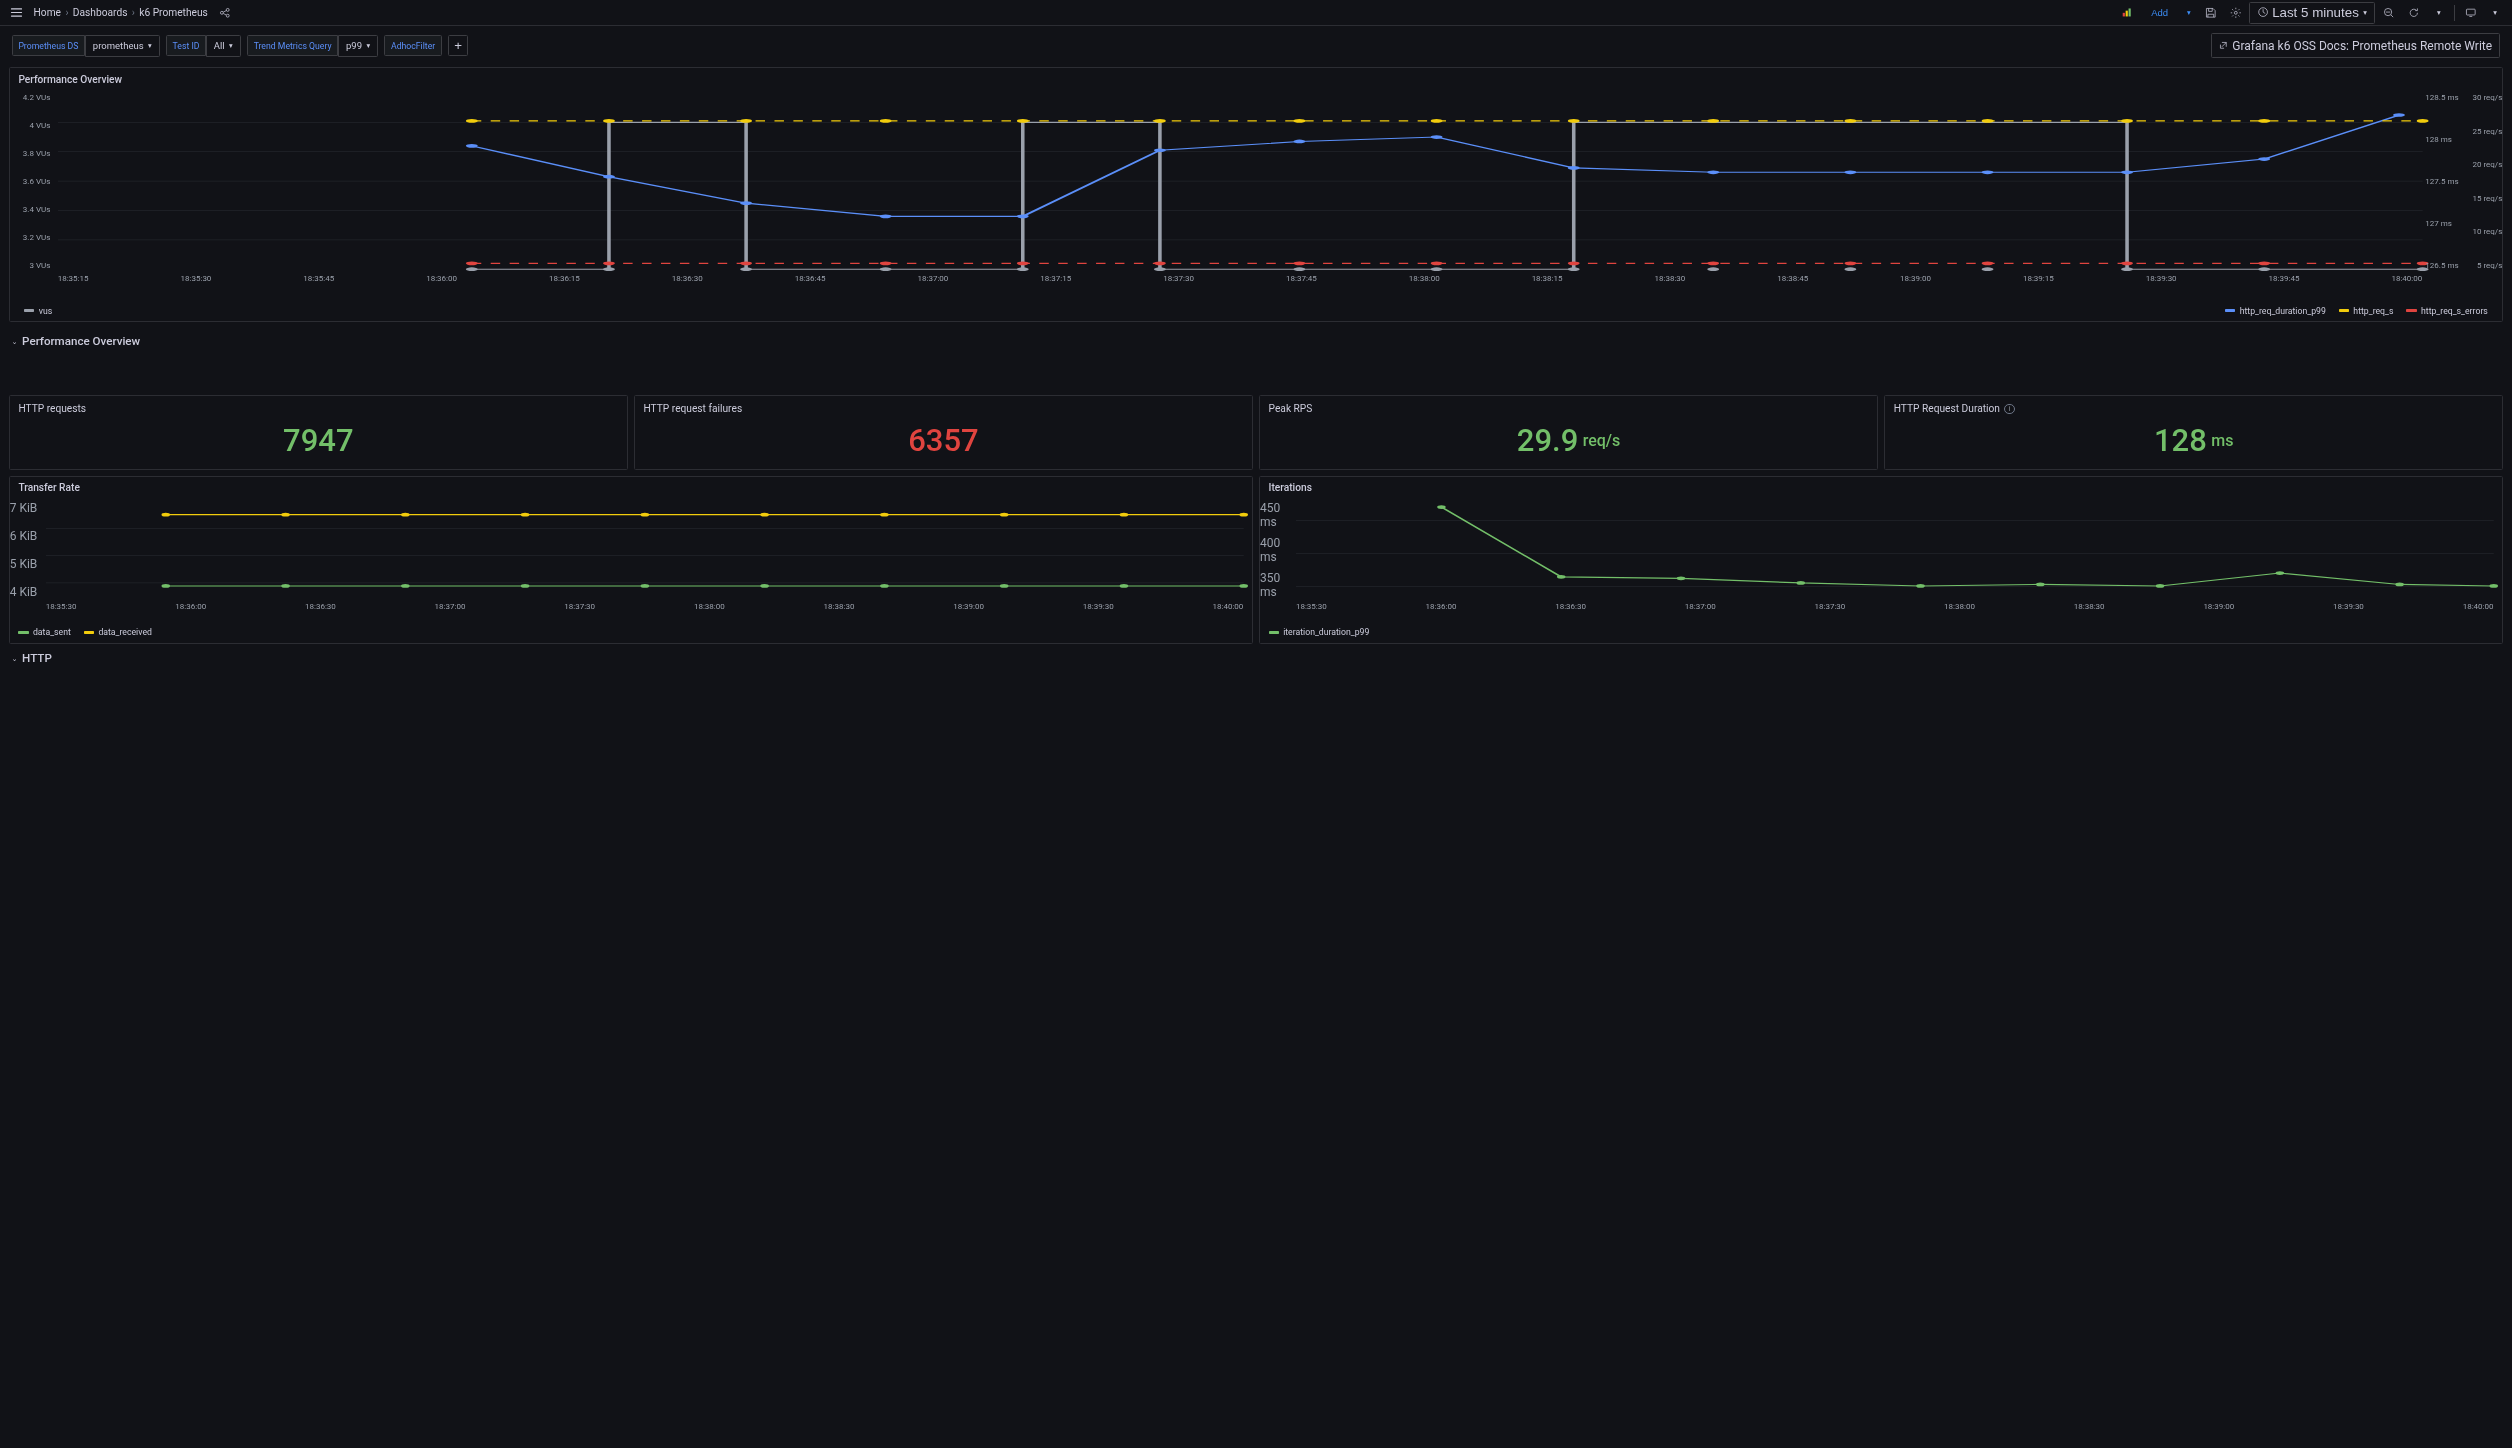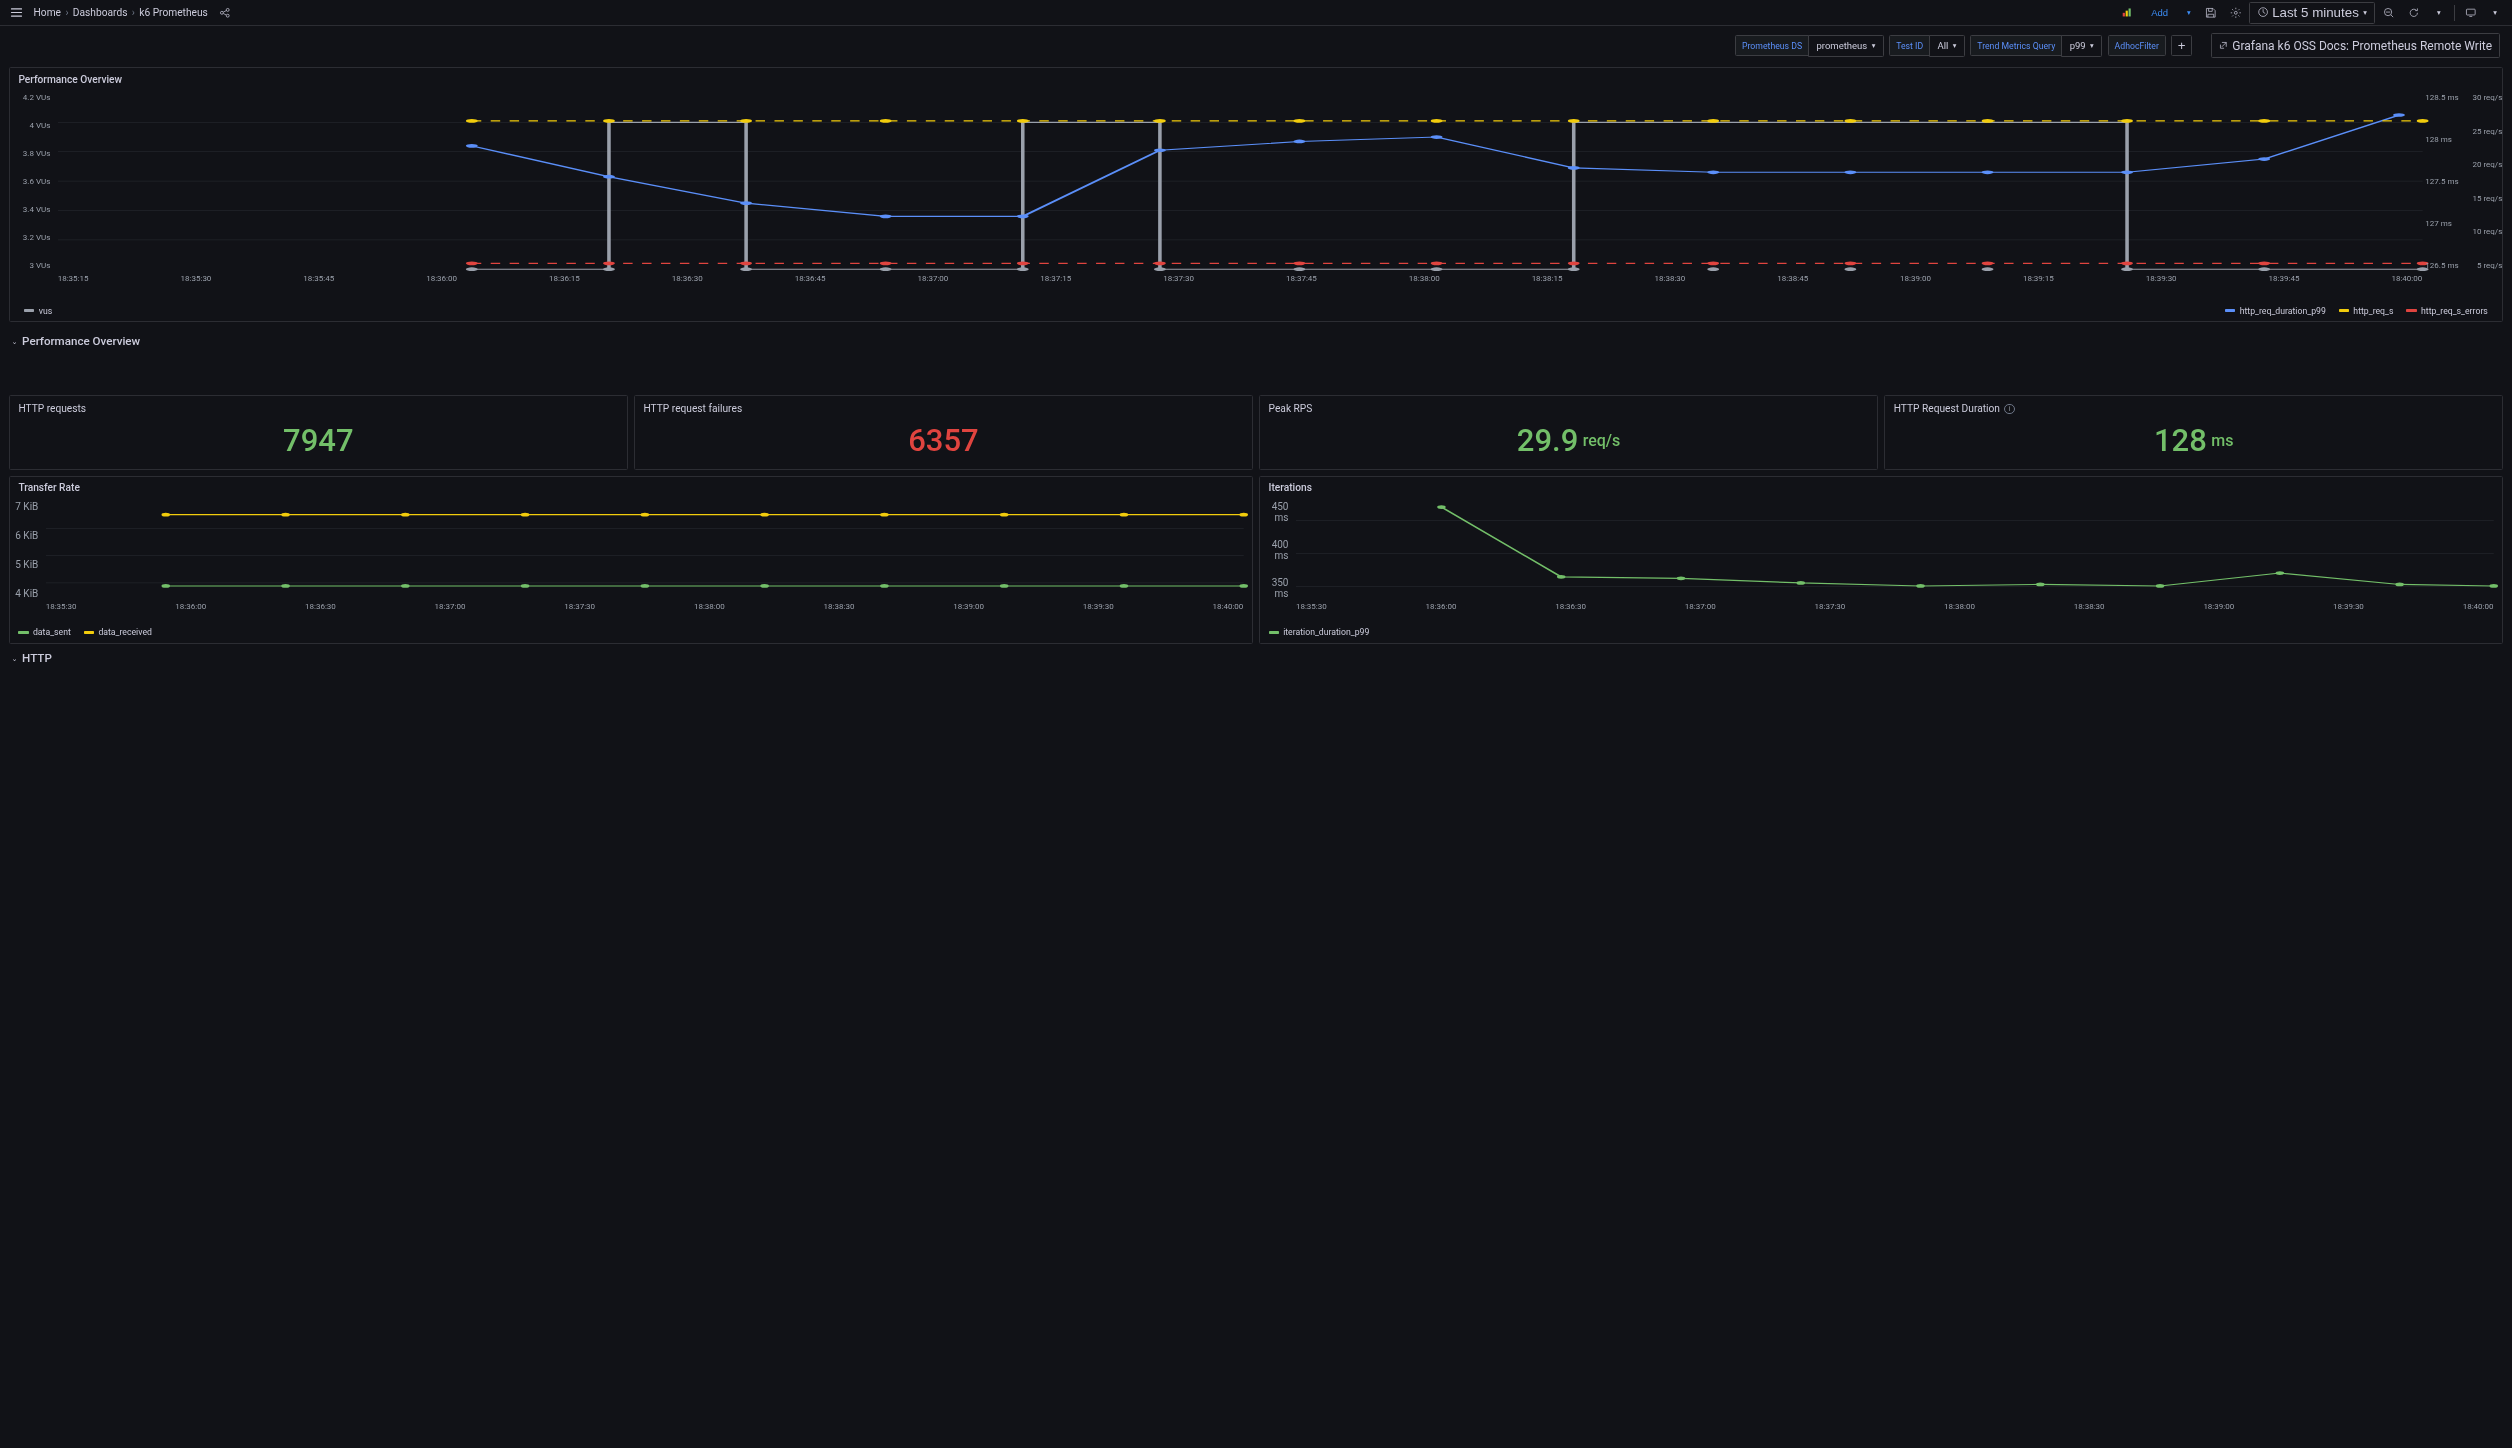--- a/index.html
+++ b/index.html
@@ -55,21 +55,21 @@
   border: 0.7px solid #3c3d42;
   color: #ccccdc;
   padding: 2.9px 7.3px;
   border-radius: 1.5px;
   cursor: pointer;
   height: 22px;
 }
 .var-bar {
   display: flex;
   align-items: center;
-  justify-content: flex-end;
+  justify-content: space-between;
   padding: 7.3px 11.6px 4.4px;
   gap: 19px;
 }
 .var-bar-left { display: flex; align-items: center; gap: 5.8px; flex-wrap: wrap; }
 .var-label {
   font-size: 8.7px;
   color: #5b8ff9;
   padding: 4.4px 5.8px;
   border: 0.7px solid #3c3d42;
   border-radius: 1.5px 0 0 1.5px;
@@ -168,21 +168,21 @@
 .vdiv { width: 0.7px; height: 16px; background: #3c3d42; margin: 0 1.5px;}
 svg { overflow: visible; }
 .grid-line { stroke: #22252b; stroke-width: 1; }
 .series-line { fill: none; stroke-width: 1.5; }
 .series-point { r: 2.5; }
 .x-labels { position: absolute; bottom: 23px; left: 48px; right: 80px; display: flex; justify-content: space-between; font-size: 8px; color: #9aa0ab;}
 .x-labels-small { position: absolute; bottom: 16px; left: 36px; right: 8.7px; display: flex; justify-content: space-between; font-size: 8px; color: #9aa0ab;}
 .y-left { position: absolute; left: 0; top: 5.8px; bottom: 36px; width: 45px; display: flex; flex-direction: column; justify-content: space-between; text-align: right; font-size: 8px; color: #9aa0ab; padding-right: 4.4px;}
 .y-right { position: absolute; right: 41px; top: 5.8px; bottom: 36px; width: 36px; display: flex; flex-direction: column; justify-content: space-between; text-align: left; font-size: 8px; color: #9aa0ab;}
 .y-right2 { position: absolute; right: 0; top: 5.8px; bottom: 36px; width: 39px; display: flex; flex-direction: column; justify-content: space-between; text-align: right; font-size: 8px; color: #9aa0ab;}
-.y-left-small { position: absolute; left: 0; top: 4.4px; bottom: 28px; width: 33px; display: flex; flex-direction: column; justify-content: space-between; text-align: right; font-size: 10px; color: #9aa0ab; padding-right: 4.4px;}
+.y-left-small { position: absolute; left: 0; top: 4.4px; bottom: 28px; width: 33px; display: flex; flex-direction: column; justify-content: space-between; text-align: left; font-size: 12px; color: #9aa0ab; padding-right: 4.4px;}
 .info-icon { width:10.2px; height:10.2px; border: 0.7px solid #6e7687; border-radius:50%; display:inline-flex; align-items:center; justify-content:center; font-size:6.5px; color:#9aa0ab;}
 </style>
 </head>
 <body>
 
 <div class="header">
   <div class="header-left">
     <button class="icon-btn">
       <svg width="13" height="13" viewBox="0 0 18 18">
           <path d="M2 4h14M2 9h14M2 14h14" stroke="#ccccdc" stroke-width="1.5" stroke-linecap="round"></path>

